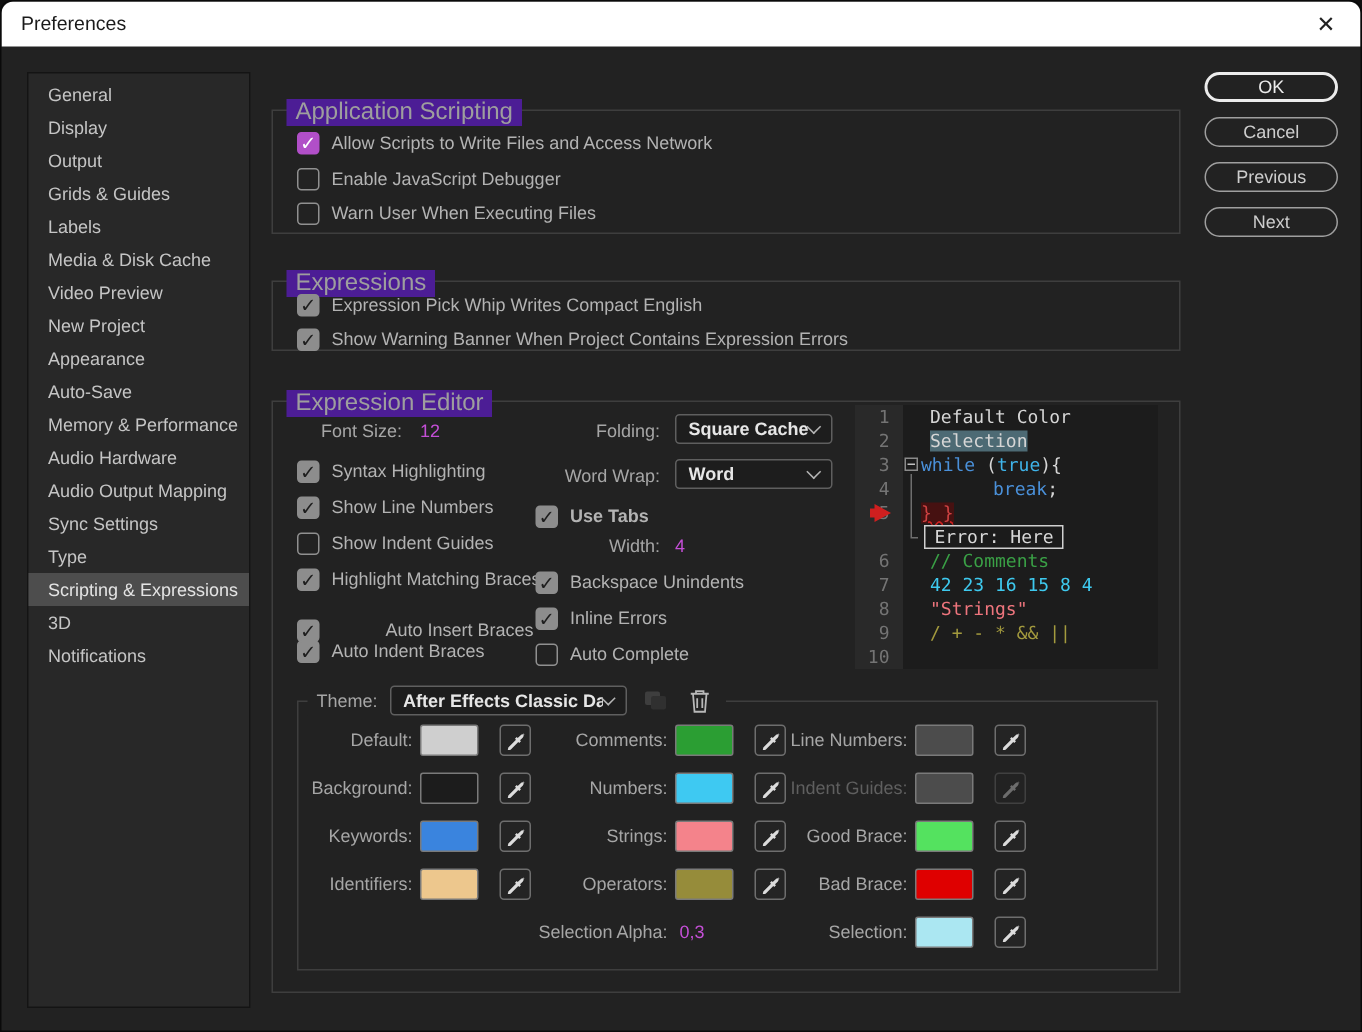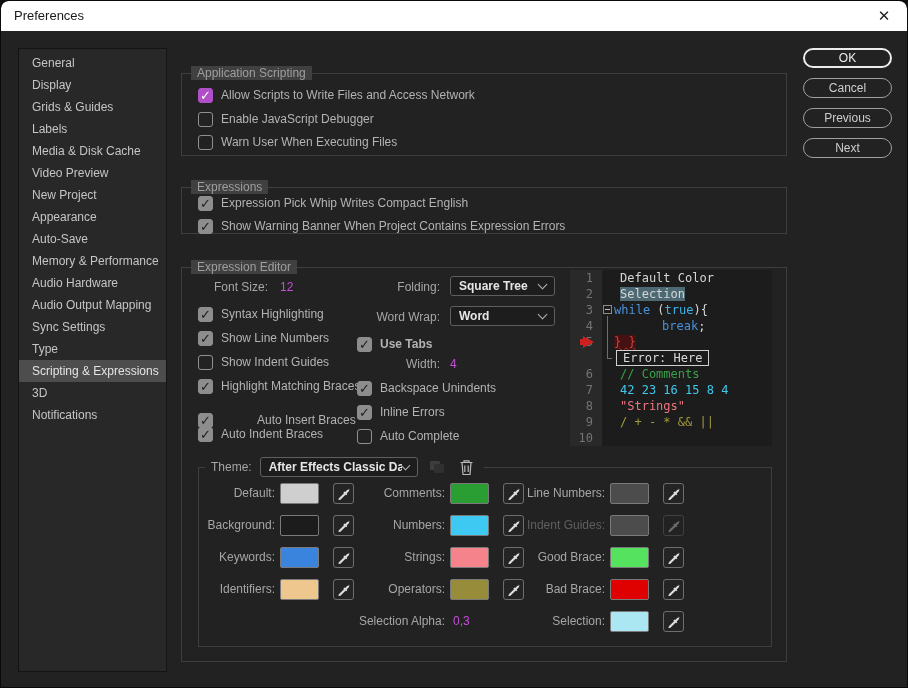--- a/index.html
+++ b/index.html
@@ -17,22 +17,22 @@
   .side-item{height:22px;line-height:22px;padding-left:13px;font-size:12px;color:#c5c5c5;
              white-space:nowrap;overflow:hidden;}
   .side-item.selected{background:#4d4d4d;color:#e4e4e4;}
   
   .act-btn{position:absolute;left:802px;width:89px;height:20px;border-radius:10px;
            border:1px solid #9f9f9f;color:#cdcdcd;font-size:12px;text-align:center;
            line-height:18px;background:transparent;}
   .act-btn.primary{border:2px solid #ececec;color:#ececec;line-height:16px;}
   
   .group{position:absolute;border:1px solid #3e3e3e;}
-  .group-label{position:absolute;top:-8px;left:9px;background:#404040;padding:0 6px;
-               font-size:12px;color:#9e9e9e;white-space:nowrap;}
+  .group-label{position:absolute;top:-8px;left:9px;background:#4c1d95;padding:0 6px;
+               font-size:16px;color:#9e9e9e;white-space:nowrap;}
   
   .chk-row{position:absolute;display:flex;align-items:center;gap:8px;height:16px;}
   .cb{width:15px;height:15px;border-radius:3px;border:1px solid #909090;position:relative;
       flex:0 0 15px;}
   .cb.checked{background:#8d8d8d;border-color:#8d8d8d;}
   .cb.checked::after{content:"\2713";position:absolute;left:1px;top:-1px;font-size:13px;
                      font-weight:bold;color:#1d1d1d;}
   .cb.accent{background:#b14fc8;border-color:#b14fc8;}
   .cb.accent::after{color:#ffffff;}
   .chk-label{font-size:12px;color:#b3b3b3;white-space:nowrap;}
@@ -96,20 +96,21 @@
 <div class="window">
 
   <div class="titlebar">
     <span class="title">Preferences</span>
     <span class="close-btn">✕</span>
   </div>
 
   <div class="sidebar">
     <div class="side-item">General</div>
     <div class="side-item">Display</div>
+    <div class="side-item">Output</div>
     <div class="side-item">Grids &amp; Guides</div>
     <div class="side-item">Labels</div>
     <div class="side-item">Media &amp; Disk Cache</div>
     <div class="side-item">Video Preview</div>
     <div class="side-item">New Project</div>
     <div class="side-item">Appearance</div>
     <div class="side-item">Auto-Save</div>
     <div class="side-item">Memory &amp; Performance</div>
     <div class="side-item">Audio Hardware</div>
     <div class="side-item">Audio Output Mapping</div>
@@ -154,21 +155,21 @@
   </div>
 
   <div class="group" style="left:180px;top:266px;width:606px;height:395px;">
     <span class="group-label">Expression Editor</span>
 
     <span class="flabel" style="left:0;top:12px;width:86px;">Font Size:</span>
     <span class="hot" style="left:98px;top:12px;">12</span>
 
     <span class="flabel" style="left:158px;top:12px;width:100px;">Folding:</span>
     <div class="dropdown" style="left:268px;top:8px;width:105px;">
-      <span class="dd-value">Square Tree</span>
+      <span class="dd-value">Square Cache</span>
       <span class="chev"></span>
     </div>
     <span class="flabel" style="left:158px;top:42px;width:100px;">Word Wrap:</span>
     <div class="dropdown" style="left:268px;top:38px;width:105px;">
       <span class="dd-value">Word</span>
       <span class="chev"></span>
     </div>
 
     <div class="chk-row" style="left:16px;top:38px;">
       <span class="cb checked"></span>

